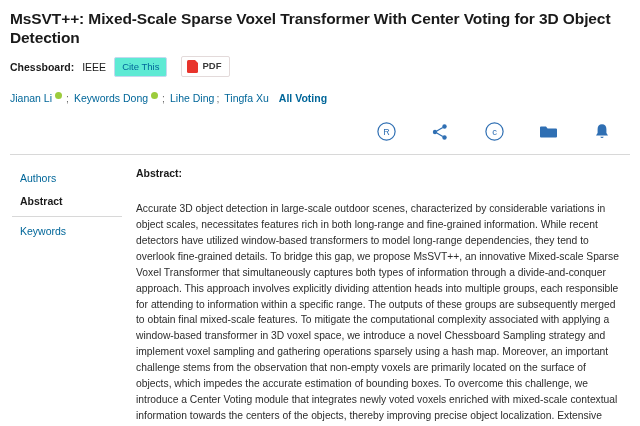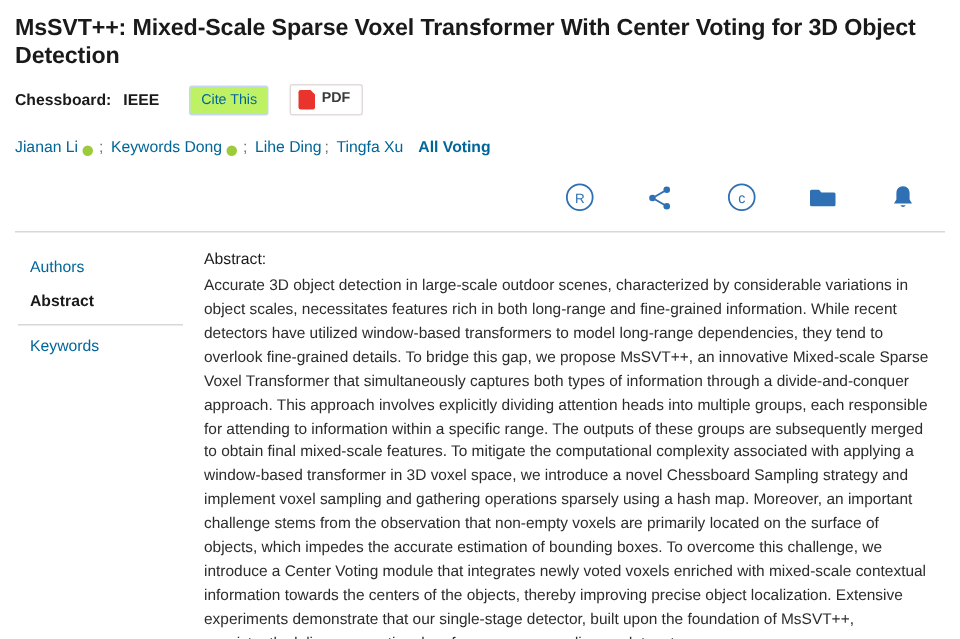--- a/index.html
+++ b/index.html
@@ -39,34 +39,34 @@
     padding: 8px 0 0 10px;
     height: 30px;
   }
   .pub-label {
     font-size: 10.5px;
     font-weight: bold;
     color: #1a1a1a;
   }
   .pub-name {
     font-size: 10.5px;
-    font-weight: bold;
+    font-weight: normal;
     color: #1a1a1a;
     text-align: center;
   }
   .cite-btn {
     border: 1px solid #c4d9ef;
-    background: #bef264;
+    background: #5eead4;
     color: #006699;
     font-size: 9.5px;
     border-radius: 2px;
     padding: 4px 7px;
     line-height: 1;
     cursor: pointer;
-    margin-left: 12px;
+    margin-left: 0;
   }
   .pdf-btn {
     display: flex;
     align-items: flex-start;
     gap: 4px;
     border: 1px solid #e3dada;
     background: #ffffff;
     border-radius: 2px;
     padding: 3px 8px 3px 5px;
     margin-left: 6px;
@@ -93,21 +93,21 @@
     font-weight: bold;
     color: #3a3a3a;
   }
 
   
   .authors {
     padding: 14px 0 0 10px;
     font-size: 10.5px;
     color: #006699;
     display: flex;
-    align-items: flex-end;
+    align-items: flex-start;
     flex-wrap: wrap;
     gap: 0;
   }
   .author {
     color: #006699;
     cursor: pointer;
     white-space: nowrap;
   }
   .orcid {
     display: inline-block;
@@ -178,23 +178,23 @@
     border-bottom: 1px solid #d8d8d8;
     padding-bottom: 7px;
     margin-bottom: 3px;
   }
   .content {
     flex: 1;
     padding: 0 16px 0 14px;
   }
   .abs-head {
     font-size: 10.5px;
-    font-weight: normal;
-    color: #1a1a1a;
-    margin-bottom: 4px;
+    font-weight: bold;
+    color: #1a1a1a;
+    margin-bottom: 22px;
   }
   .abs-text {
     font-size: 10.3px;
     line-height: 1.55;
     color: #2c2c2c;
     text-align: left;
   }
 </style>
 </head>
 <body>

